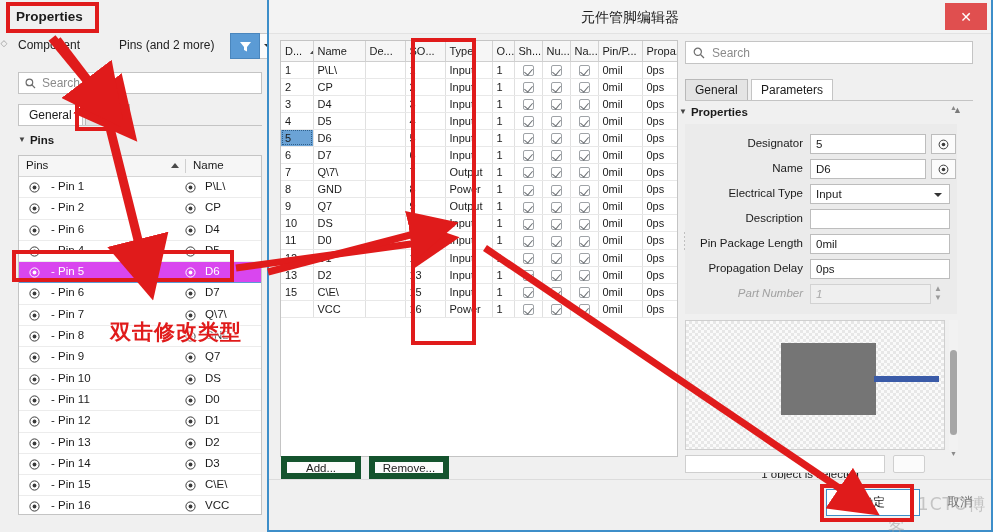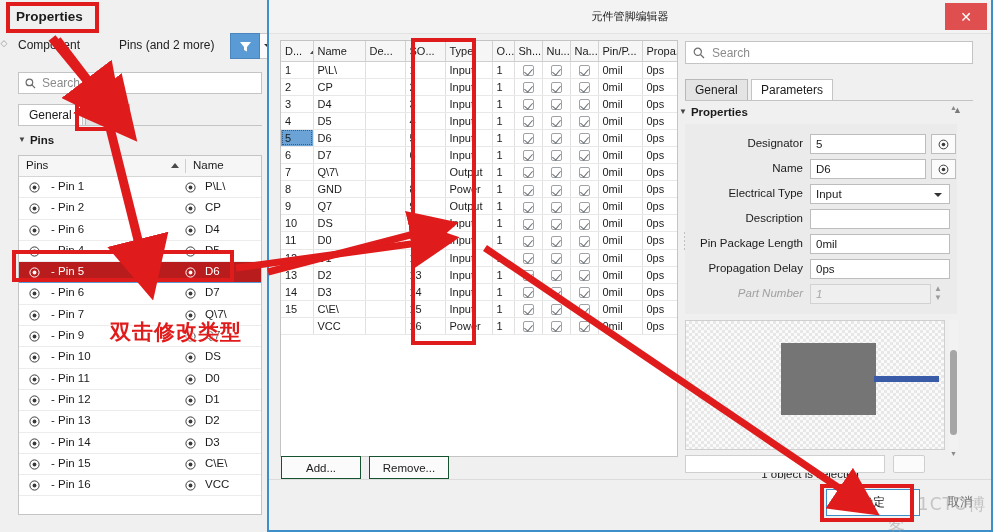--- a/index.html
+++ b/index.html
@@ -71,37 +71,37 @@
     position:relative; height:21px; background:#f6f6f6; border-bottom:1px solid #d6d6d6;
     font-size:11.5px; color:#1b1b1b;
   }
   .lpg-head .c1 { position:absolute; left:7px; top:3px; }
   .lpg-head .sortarrow { position:absolute; left:152px; top:7px; width:0;height:0;
      border-left:4px solid transparent;border-right:4px solid transparent;border-bottom:5px solid #4a4a4a; }
   .lpg-head .sep { position:absolute; left:166px; top:3px; width:1px; height:14px; background:#cfcfcf; }
   .lpg-head .c2 { position:absolute; left:174px; top:3px; }
 
   .lpg-row { position:relative; height:21.3px; border-bottom:1px solid #ececec; font-size:11.5px; color:#1b1b1b; }
-  .lpg-row.sel { background:#b91c1c; color:#fff; border-bottom-color:#5b9bd5;}
+  .lpg-row.sel { background:#d946ef; color:#fff; border-bottom-color:#5b9bd5;}
   .lpg-row .eye1 { position:absolute; left:10px; top:5px; }
   .lpg-row .nm  { position:absolute; left:32px; top:3px; }
   .lpg-row .eye2 { position:absolute; left:166px; top:5px; }
   .lpg-row .val { position:absolute; left:186px; top:3px; }
 
   
   #dialog {
     position:absolute; left:267px; top:0px; width:726px; height:532px;
     background:#f0f0f0; border:2px solid #3d8ec9; border-top:none;
   }
   #dlg-title {
     position:absolute; left:0; top:0; width:722px; height:34px; background:#f3f3f3;
     border-bottom:1px solid #e2e2e2;
   }
   #dlg-title .txt {
-    position:absolute; left:0; right:0; top:9px; text-align:center; font-size:11px; color:#1b1b1b;
+    position:absolute; left:0; right:0; top:9px; text-align:center; font-size:14px; color:#1b1b1b;
     font-family:"DejaVu Sans","Liberation Sans",sans-serif;
   }
   #dlg-close {
     position:absolute; right:4px; top:3px; width:42px; height:27px; background:#e04f4f;
     display:flex; align-items:center; justify-content:center; color:#fff; font-size:14px; font-weight:bold;
   }
 
   
   #tbl-wrap {
     position:absolute; left:11px; top:40px; width:398px; height:417px;
@@ -128,21 +128,21 @@
   .chk:after{
     content:""; position:absolute; left:2px; top:1px; width:4px; height:7px;
     border:solid #6b6f73; border-width:0 1.4px 1.4px 0; transform:rotate(40deg);
   }
   td.desig-sel { background:#6ba3d6; color:#fff; outline:1px dotted #2f5f8a; outline-offset:-2px; }
 
   #tbl-splitter { position:absolute; left:413px; top:230px; width:5px; height:34px; }
   #tbl-splitter i { display:block; width:2px; height:2px; background:#b0b0b0; margin:2px auto; border-radius:1px; }
 
   #btn-add, #btn-remove {
-    position:absolute; top:456px; height:23px; background:#fbfbfb; border:1px solid #14532d;
+    position:absolute; top:456px; height:23px; background:#fbfbfb; border:6px solid #14532d;
     font-size:11.5px; color:#1b1b1b; display:flex; align-items:center; justify-content:center;
   }
   #btn-add { left:12px; width:80px; }
   #btn-remove { left:100px; width:80px; }
 
   #obj-sel { position:absolute; left:400px; top:468px; width:190px; text-align:right; font-size:11.5px; color:#1b1b1b; }
 
   
   #rp-search {
     position:absolute; left:416px; top:41px; width:288px; height:23px;
@@ -349,20 +349,32 @@
             <span class="eye1"><svg width="11" height="11" viewBox="0 0 11 11">
                 <circle cx="5.5" cy="5.5" r="4.6" fill="none" stroke="#3a3a3a" stroke-width="1"></circle>
                 <circle cx="5.5" cy="5.5" r="1.9" fill="#3a3a3a"></circle>
               </svg></span>
             <span class="nm">- Pin 7</span>
             <span class="eye2"><svg width="11" height="11" viewBox="0 0 11 11">
                 <circle cx="5.5" cy="5.5" r="4.6" fill="none" stroke="#3a3a3a" stroke-width="1"></circle>
                 <circle cx="5.5" cy="5.5" r="1.9" fill="#3a3a3a"></circle>
               </svg></span>
             <span class="val">Q\7\</span>
+          </div>
+          <div class="lpg-row">
+            <span class="eye1"><svg width="11" height="11" viewBox="0 0 11 11">
+                <circle cx="5.5" cy="5.5" r="4.6" fill="none" stroke="#3a3a3a" stroke-width="1"></circle>
+                <circle cx="5.5" cy="5.5" r="1.9" fill="#3a3a3a"></circle>
+              </svg></span>
+            <span class="nm">- Pin 8</span>
+            <span class="eye2"><svg width="11" height="11" viewBox="0 0 11 11">
+                <circle cx="5.5" cy="5.5" r="4.6" fill="none" stroke="#3a3a3a" stroke-width="1"></circle>
+                <circle cx="5.5" cy="5.5" r="1.9" fill="#3a3a3a"></circle>
+              </svg></span>
+            <span class="val">GND</span>
           </div>
           <div class="lpg-row">
             <span class="eye1"><svg width="11" height="11" viewBox="0 0 11 11">
                 <circle cx="5.5" cy="5.5" r="4.6" fill="none" stroke="#3a3a3a" stroke-width="1"></circle>
                 <circle cx="5.5" cy="5.5" r="1.9" fill="#3a3a3a"></circle>
               </svg></span>
             <span class="nm">- Pin 9</span>
             <span class="eye2"><svg width="11" height="11" viewBox="0 0 11 11">
                 <circle cx="5.5" cy="5.5" r="4.6" fill="none" stroke="#3a3a3a" stroke-width="1"></circle>
                 <circle cx="5.5" cy="5.5" r="1.9" fill="#3a3a3a"></circle>
@@ -658,33 +670,20 @@
               <td>13</td>
               <td>Input</td>
               <td>1</td>
               <td class="ck"><span class="chk"></span></td>
               <td class="ck"><span class="chk"></span></td>
               <td class="ck"><span class="chk"></span></td>
               <td>0mil</td>
               <td>0ps</td>
             </tr>
             <tr>
-              <td>14</td>
-              <td>D3</td>
-              <td></td>
-              <td>14</td>
-              <td>Input</td>
-              <td>1</td>
-              <td class="ck"><span class="chk"></span></td>
-              <td class="ck"><span class="chk"></span></td>
-              <td class="ck"><span class="chk"></span></td>
-              <td>0mil</td>
-              <td>0ps</td>
-            </tr>
-            <tr>
               <td>15</td>
               <td>C\E\</td>
               <td></td>
               <td>15</td>
               <td>Input</td>
               <td>1</td>
               <td class="ck"><span class="chk"></span></td>
               <td class="ck"><span class="chk"></span></td>
               <td class="ck"><span class="chk"></span></td>
               <td>0mil</td>

